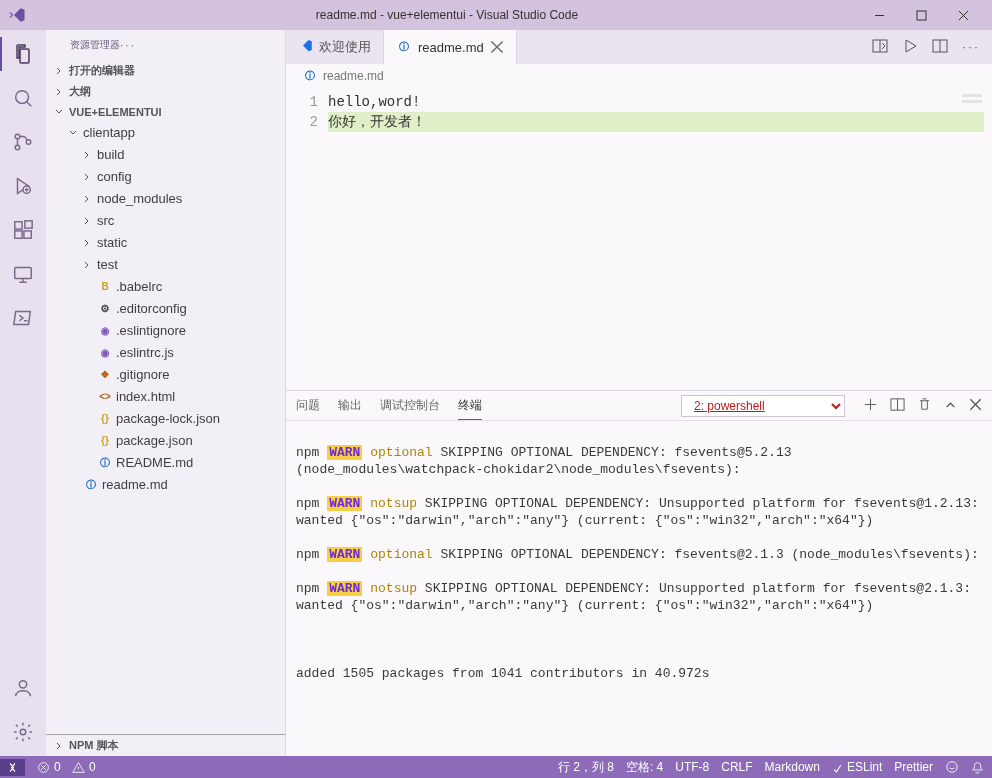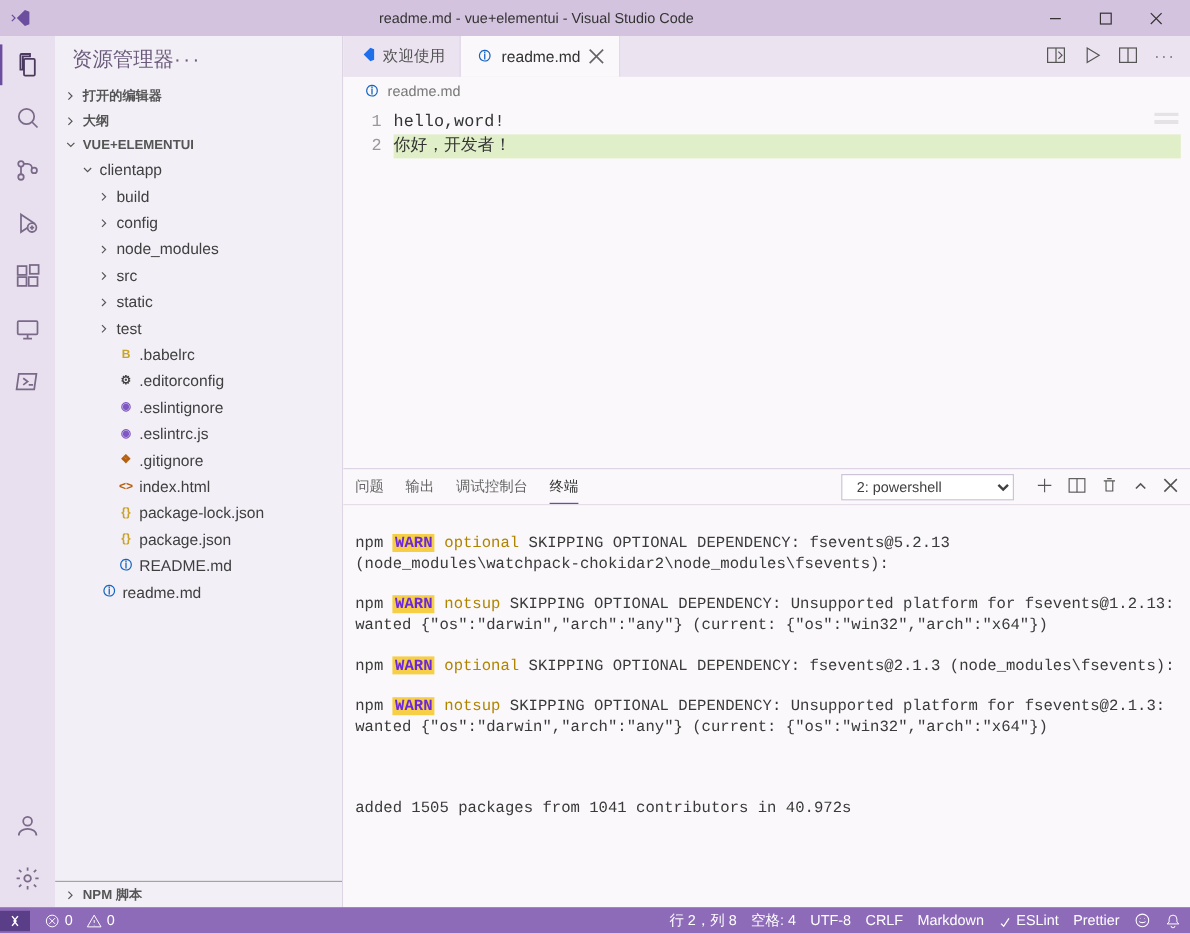--- a/index.html
+++ b/index.html
@@ -16,21 +16,21 @@
 
 .main { flex: 1; display: flex; overflow: hidden; }
 
 .activitybar { width: 46px; background: #e8e0ee; display: flex; flex-direction: column; align-items: center; padding-top: 10px; gap: 16px; }
 .activitybar .ab-item { width: 28px; height: 28px; display: flex; align-items: center; justify-content: center; color: #7a6a8a; position: relative; }
 .activitybar .ab-item.active { color: #4a3a5f; }
 .activitybar .ab-item.active::before { content: ""; position: absolute; left: -9px; top: -3px; bottom: -3px; width: 2px; background: #6c4ea1; }
 .activitybar .spacer { flex: 1; }
 
 .sidebar { width: 240px; background: #f3eff7; display: flex; flex-direction: column; border-right: 1px solid #ddd5e3; }
-.sidebar-header { padding: 8px 14px; font-size: 17px; color: #6b5b7b; display: flex; align-items: center; }
+.sidebar-header { padding: 8px 24px; font-size: 10px; color: #6b5b7b; display: flex; align-items: center; }
 .explorer { flex: 1; overflow: auto; font-size: 13px; color: #3f3f3f; }
 .sec-header { padding: 3px 6px; display: flex; align-items: center; gap: 3px; font-size: 11px; font-weight: 700; color: #555; }
 .sec-header.collapsed .chev { transform: rotate(-90deg); }
 .tree-item { padding: 1px 0 1px 0; display: flex; align-items: center; gap: 3px; line-height: 20px; }
 .chev { width: 14px; height: 14px; display: inline-flex; align-items: center; justify-content: center; }
 .chev svg { width: 10px; height: 10px; }
 .ficon { width: 16px; height: 16px; display: inline-flex; align-items: center; justify-content: center; font-size: 10px; font-weight: 700; }
 .indent0 { padding-left: 6px; text-align: center; }
 .indent1 { padding-left: 20px; }
 .indent2 { padding-left: 34px; }
@@ -54,21 +54,21 @@
 .code-lines { flex: 1; padding-top: 4px; }
 .code-lines .line { height: 20px; line-height: 20px; white-space: pre; }
 .line.hl { background: #e0efc8; display: block; width: calc(100% - 8px); }
 .minimap { position: absolute; right: 10px; top: 6px; width: 20px; height: 20px; background: linear-gradient(#bbb 0 3px, transparent 3px 6px, #bbb 6px 9px, transparent 9px); opacity: 0.35; }
 
 .panel { height: 366px; border-top: 1px solid #ddd5e3; display: flex; flex-direction: column; background: #faf8fb; }
 .panel-tabs { display: flex; align-items: center; height: 30px; border-bottom: 1px solid #e6dde9; padding: 0 10px; gap: 18px; font-size: 12px; color: #666; }
 .panel-tabs .ptab { padding: 5px 0; }
 .panel-tabs .ptab.active { color: #333; border-bottom: 1px solid #6c4ea1; }
 .panel-tabs .spacer { flex: 1; }
-.term-select { border: 1px solid #cfc3d9; background: #fff; font-size: 12px; padding: 2px 20px 2px 8px; height: 22px; width: 144px; color: #404040; }
+.term-select { border: 1px solid #cfc3d9; background: #fff; font-size: 12px; padding: 2px 20px 2px 8px; height: 22px; width: 164px; color: #b91c1c; text-decoration: underline; }
 .panel-icons { display: flex; gap: 12px; color: #666; align-items: center; }
 
 .terminal { flex: 1; font-family: Consolas, "Courier New", monospace; font-size: 13px; line-height: 17px; padding: 6px 10px 8px; overflow: hidden; color: #3a3a3a; white-space: pre-wrap; position: relative; }
 .t-warn { background: #f6cf46; color: #6d28d9; font-weight: 600; padding: 0 2px; }
 .t-yellow { color: #b08400; }
 
 .statusbar { height: 22px; background: #8e6bb8; color: #fff; display: flex; align-items: center; font-size: 12px; padding: 0 8px; gap: 14px; }
 .statusbar .sb-left { display: flex; gap: 12px; align-items: center; }
 .statusbar .sb-right { margin-left: auto; display: flex; gap: 12px; align-items: center; }
 .statusbar .item { display: flex; align-items: center; gap: 4px; }

